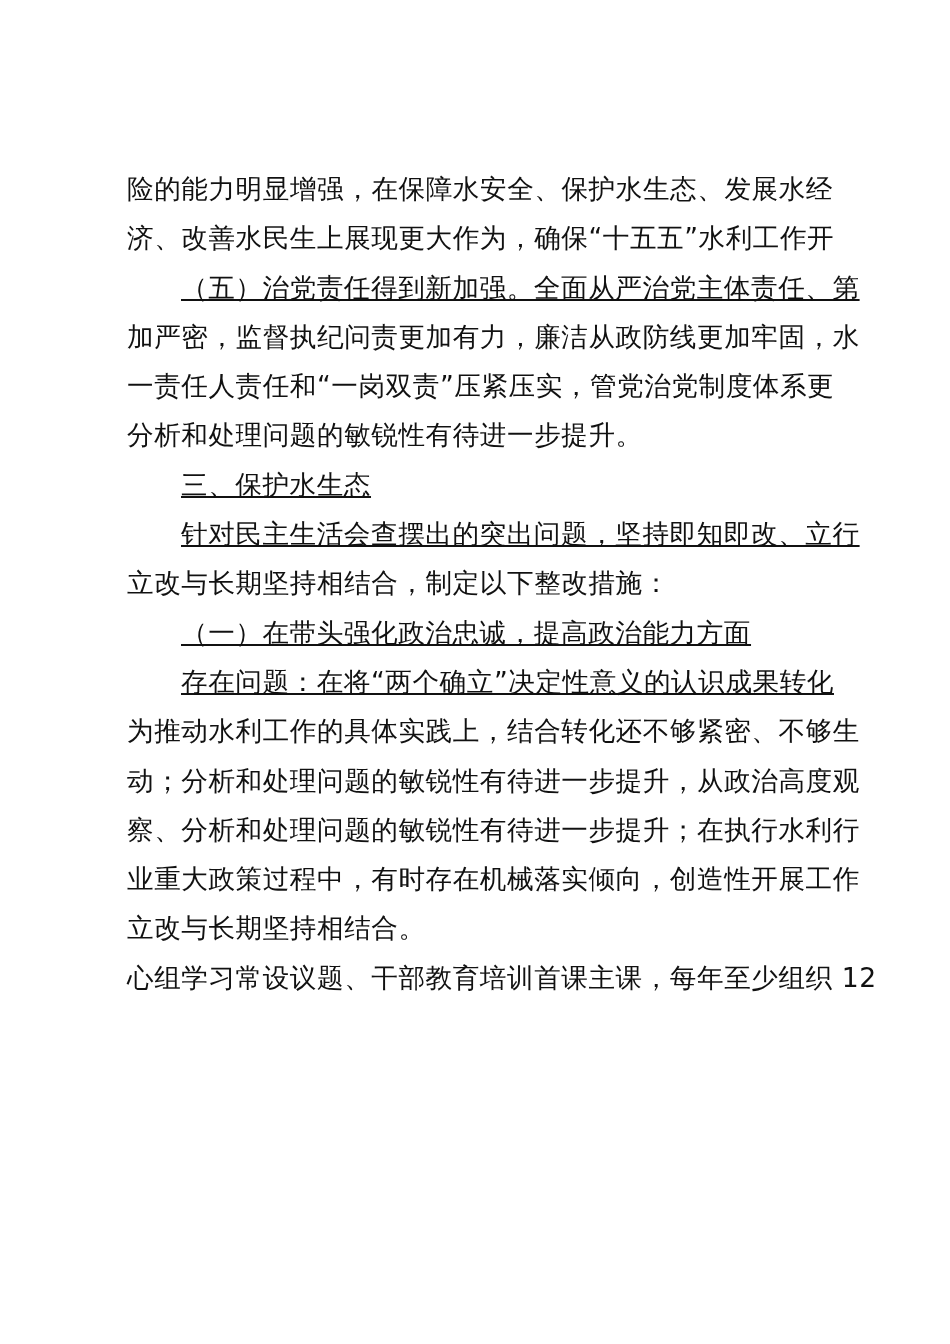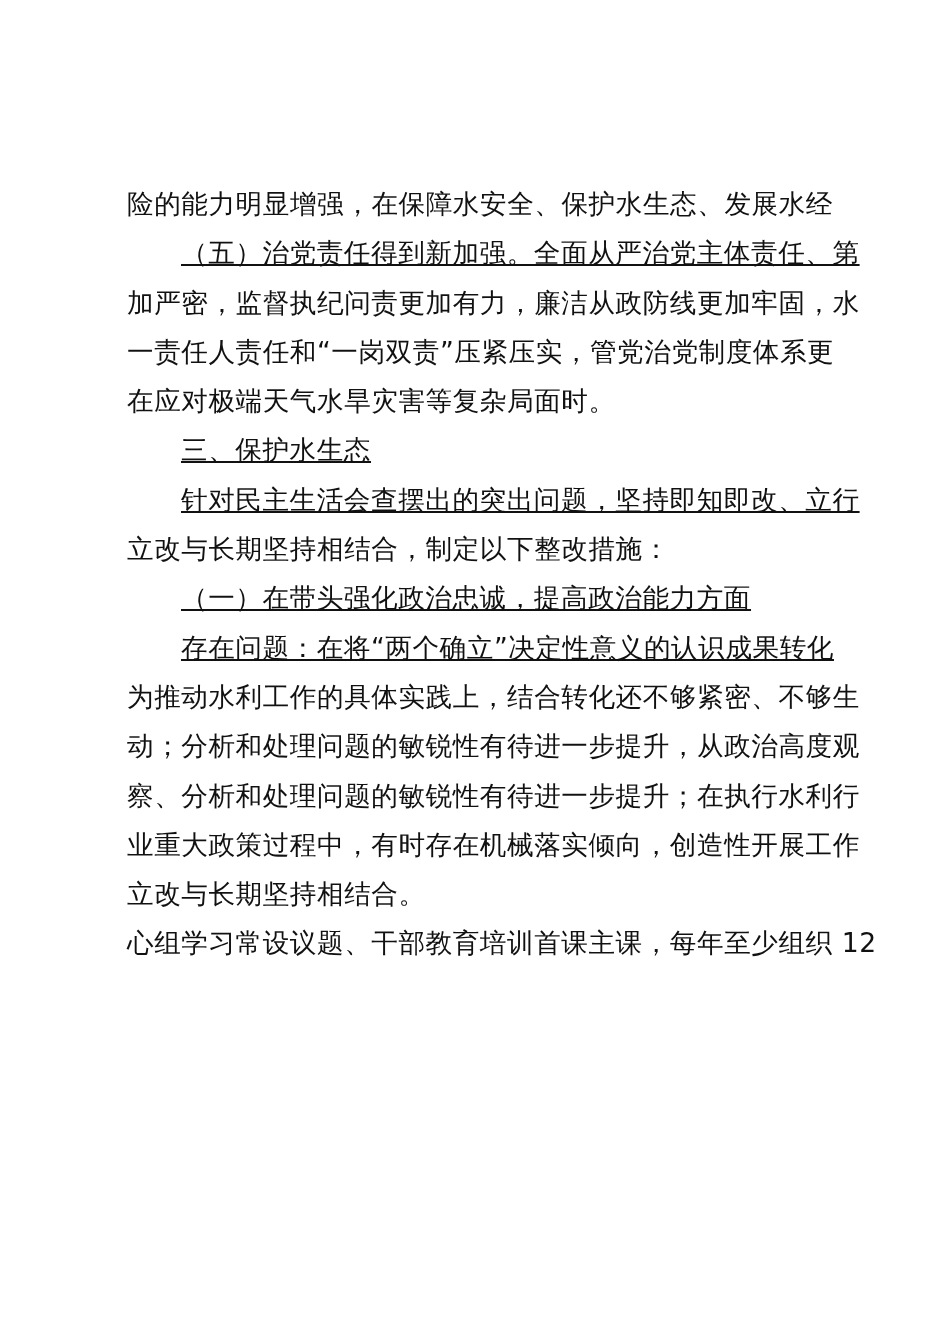--- a/index.html
+++ b/index.html
@@ -11,21 +11,21 @@
       width: 950px;
       height: 1344px;
       position: relative;
       overflow: hidden;
       font-family: "DejaVu Sans", "Liberation Sans", sans-serif;
       color: #111111;
     }
     .page {
       position: absolute;
       left: 127px;
-      top: 184px;
+      top: 169px;
       width: 706px;
     }
     .line {
       height: 49.3px;
       line-height: 40px;
       font-size: 26.6px;
       white-space: nowrap;
       letter-spacing: 0.55px;
       text-align: justify;
       text-align-last: justify;
@@ -38,27 +38,28 @@
       text-decoration: underline;
     }
   </style>
 </head>
 <body>
 
 <div class="page">
 
   <div>
     <div class="line">险的能力明显增强，在保障水安全、保护水生态、发展水经</div>
+    <div class="line">济、改善水民生上展现更大作为，确保“十五五”水利工作开</div>
   </div>
 
   <div>
     <div class="line indent">（五）治党责任得到新加强。全面从严治党主体责任、第</div>
     <div class="line">加严密，监督执纪问责更加有力，廉洁从政防线更加牢固，水</div>
     <div class="line">一责任人责任和“一岗双责”压紧压实，管党治党制度体系更</div>
-    <div class="line last">在应对极端天气水旱灾害等复杂局面时。</div>
+    <div class="line last">分析和处理问题的敏锐性有待进一步提升。</div>
   </div>
 
   <div>
     <div class="line indent last">三、保护水生态</div>
   </div>
 
   <div>
     <div class="line indent">针对民主生活会查摆出的突出问题，坚持即知即改、立行</div>
     <div class="line last">立改与长期坚持相结合，制定以下整改措施：</div>
   </div>

